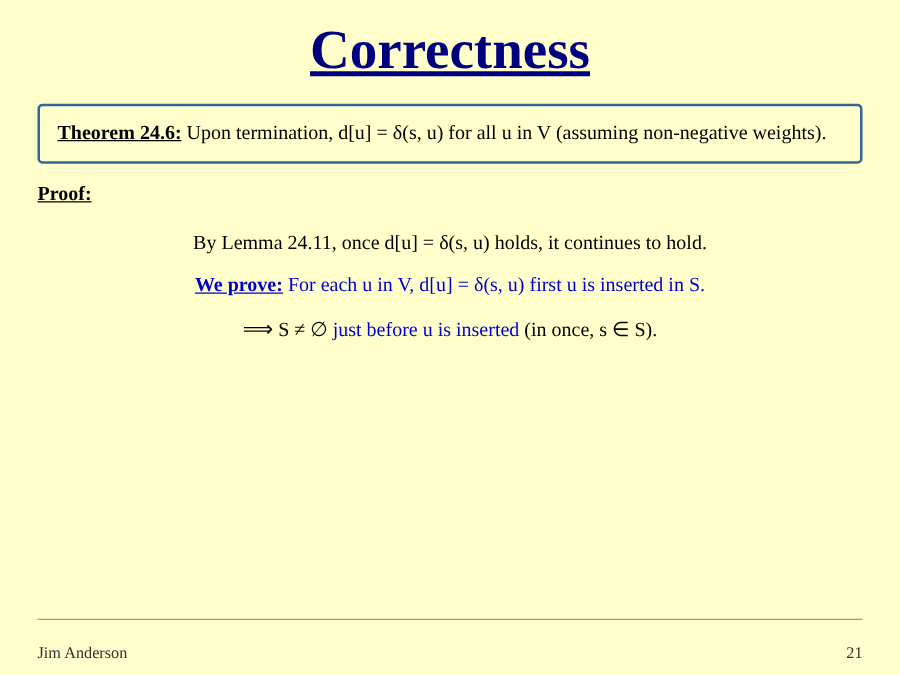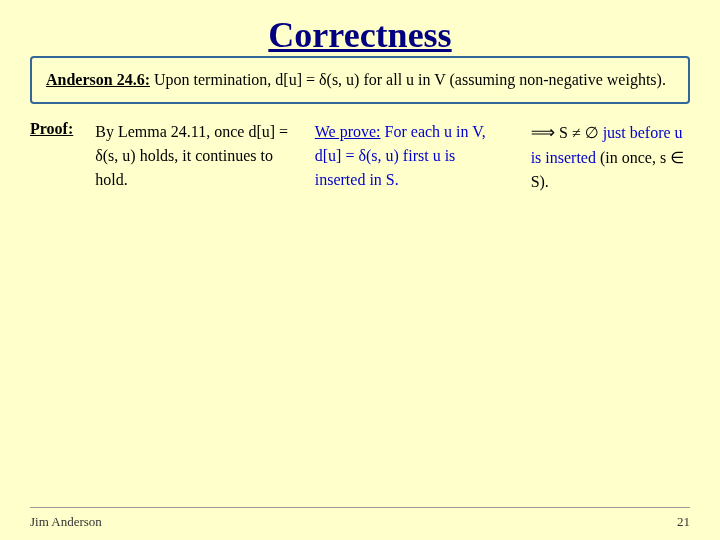--- a/index.html
+++ b/index.html
@@ -18,24 +18,25 @@
     .slide-container {
       width: 720px;
       height: 540px;
       padding: 10px 30px 10px 30px;
       display: flex;
       flex-direction: column;
     }
 
     .title {
       text-align: center;
-      font-size: 36px;
+      font-size: 44px;
       font-weight: bold;
       text-decoration: underline;
       color: #000080;
+      margin-bottom: 18px;
       margin-top: 4px;
     }
 
     .theorem-box {
       border: 2px solid #336699;
       border-radius: 4px;
       padding: 10px 14px;
       margin-bottom: 16px;
       background-color: #ffffcc;
       font-size: 16px;
@@ -49,63 +50,64 @@
 
     .proof-label {
       font-weight: bold;
       text-decoration: underline;
       font-size: 16px;
       margin-bottom: 8px;
     }
 
     .content-section {
       display: flex;
-      flex-direction: row;
-      gap: 22px;
+      flex-direction: column;
+      gap: 10px;
       flex: 1;
     }
 
     .line {
       font-size: 16px;
       line-height: 1.5;
+      text-align: center;
     }
 
     .we-prove {
       text-decoration: underline;
-      font-weight: normal;
+      font-weight: bold;
     }
 
     .highlight-blue {
       color: #0000cc;
     }
 
     .footer {
       display: flex;
       justify-content: space-between;
       align-items: center;
       border-top: 1px solid #999;
-      padding-top: 6px;
+      padding-top: 18px;
       margin-top: auto;
       font-size: 13px;
       color: #333;
     }
 
     .arrow-sym {
       font-size: 17px;
     }
   </style>
 </head>
 <body>
 
 <div class="slide-container">
 
   <div class="title">Correctness</div>
 
   <div class="theorem-box">
-    <span class="theorem-label">Anderson 24.6:</span><span> Upon termination, d[u] = δ(s, u) for all u in V (assuming non-negative weights).</span>
+    <span class="theorem-label">Theorem 24.6:</span><span> Upon termination, d[u] = δ(s, u) for all u in V (assuming non-negative weights).</span>
   </div>
 
   <div class="content-section">
 
     <div class="proof-label">Proof:</div>
 
     <div class="line">
       <span>By Lemma 24.11, once d[u] = δ(s, u) holds, it continues to hold.</span>
     </div>
 

